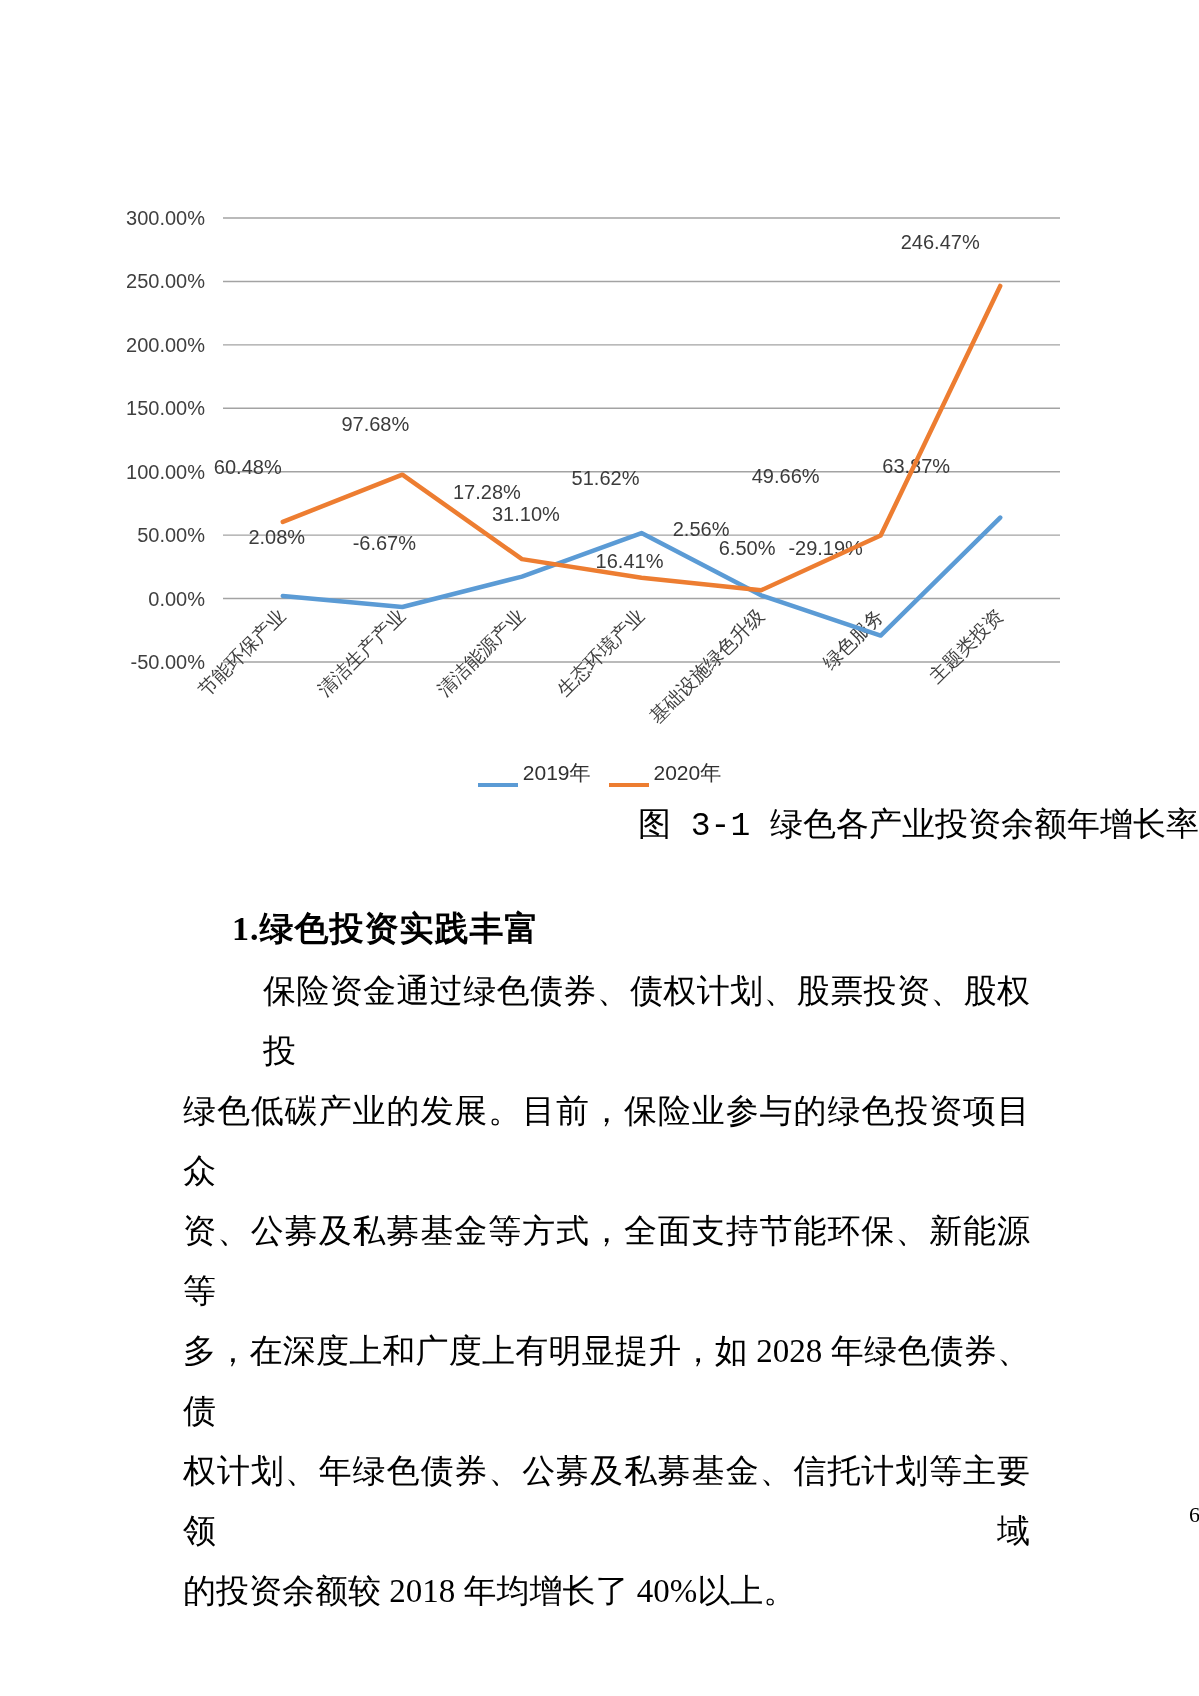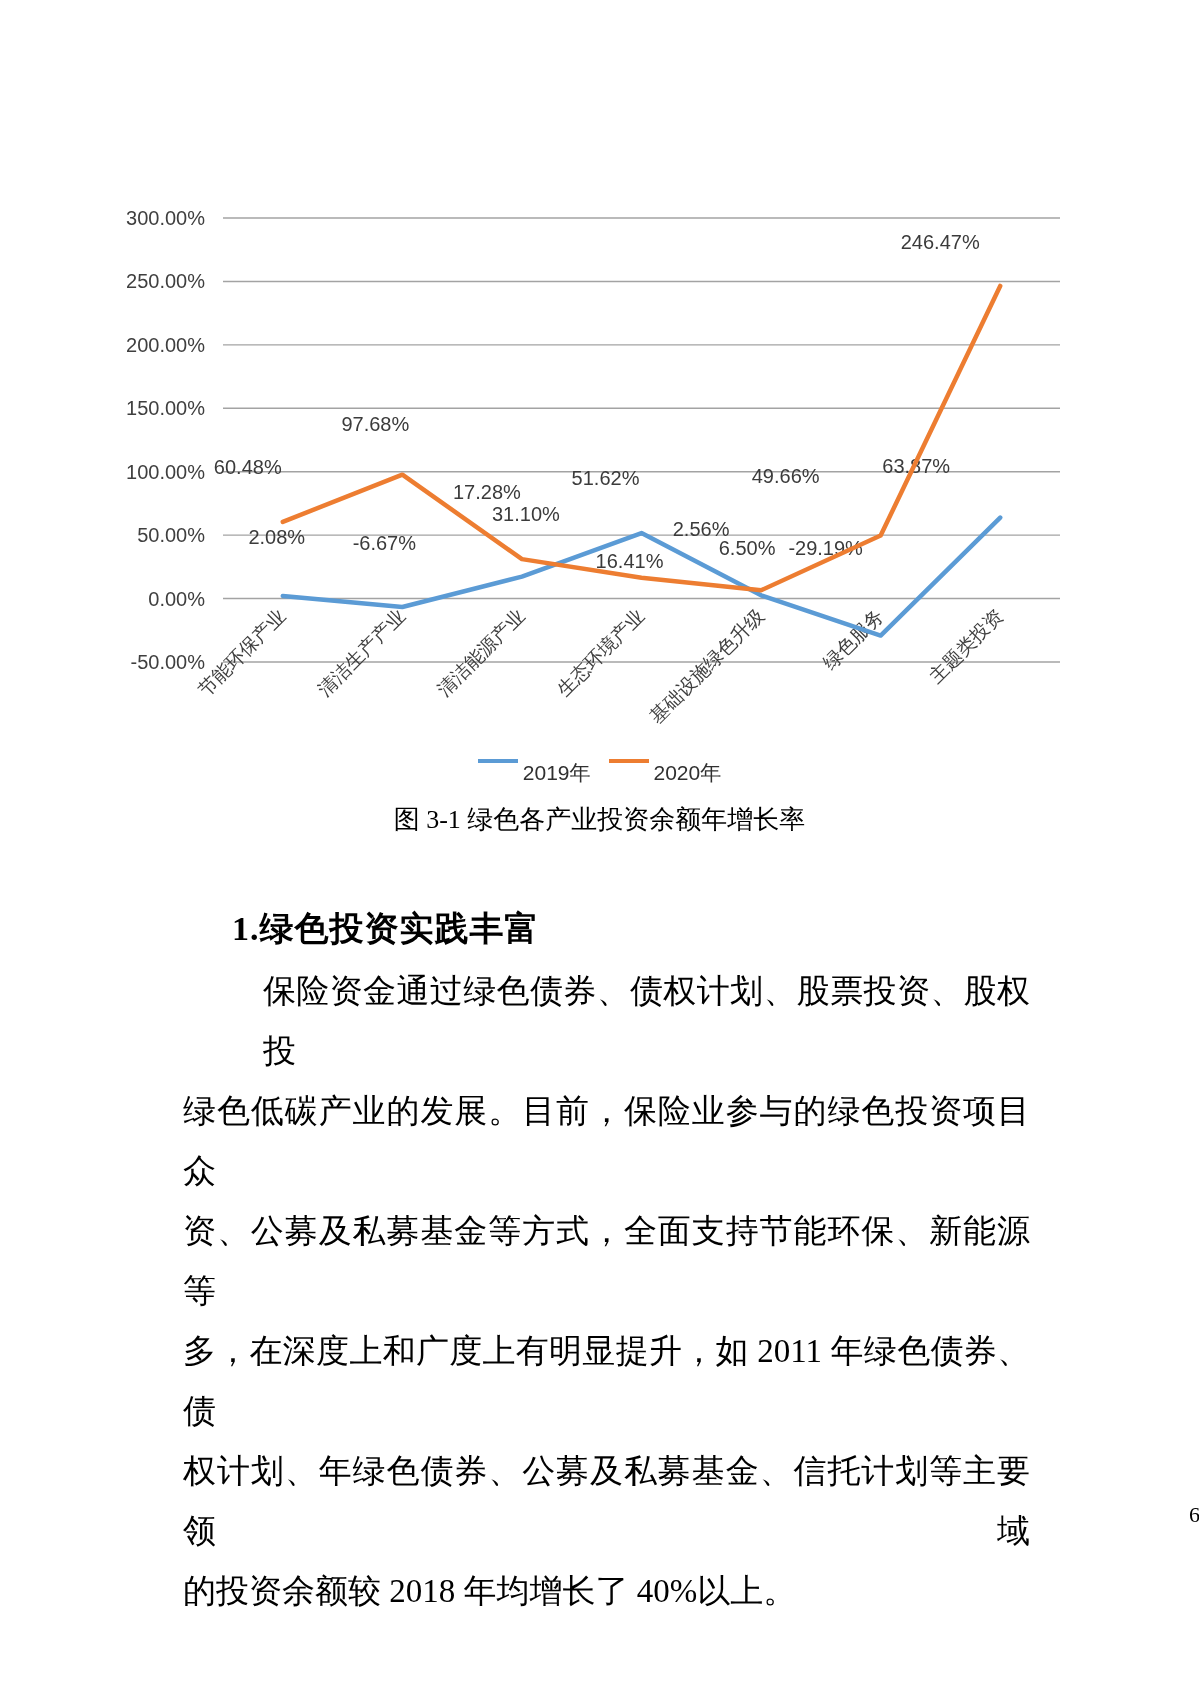--- a/index.html
+++ b/index.html
@@ -13,27 +13,27 @@
   }
   #chart-svg{position:absolute;left:0;top:0;}
   .axis-label{font-size:20px;fill:#3f3f3f;font-family:"Liberation Sans",sans-serif;}
   .cat-label{font-size:19px;fill:#3f3f3f;font-family:"Liberation Sans",sans-serif;}
   .data-label{font-size:20px;fill:#3b3b3b;font-family:"Liberation Sans",sans-serif;}
   .legend{
     position:absolute;top:759px;left:0;width:100%;
     display:flex;justify-content:center;align-items:center;gap:18px;
     font-size:21px;color:#303030;
   }
-  .legend-item{display:flex;align-items:flex-start;}
+  .legend-item{display:flex;align-items:flex-end;}
   .swatch{display:inline-block;width:40px;height:4px;margin-right:5px;}
   .caption{
     position:absolute;top:802px;left:0;width:100%;
-    text-align:center;
-    font-family:Liberation Serif, serif;
-    font-size:26px;color:#000;
+    text-align:right;
+    font-family:Liberation Mono, monospace;
+    font-size:33px;color:#000;
   }
   .heading{
     position:absolute;top:906px;left:232px;margin:0;
     font-family:"Liberation Serif","DejaVu Serif",serif;
     font-size:34px;font-weight:bold;color:#000;
     letter-spacing:1px;
   }
   .body-text{
     position:absolute;top:961px;left:170px;width:860px;
     font-family:"Liberation Serif","DejaVu Serif",serif;
@@ -108,20 +108,20 @@
   </div>
 
   <div class="caption">图 3-1 绿色各产业投资余额年增长率</div>
 
   <h2 class="heading">1.绿色投资实践丰富</h2>
 
   <div class="body-text">
       <div class="body-line first">保险资金通过绿色债券、债权计划、股票投资、股权投</div>
       <div class="body-line">绿色低碳产业的发展。目前，保险业参与的绿色投资项目众</div>
       <div class="body-line">资、公募及私募基金等方式，全面支持节能环保、新能源等</div>
-      <div class="body-line">多，在深度上和广度上有明显提升，如 2011 年绿色债券、债</div>
+      <div class="body-line">多，在深度上和广度上有明显提升，如 2028 年绿色债券、债</div>
       <div class="body-line">权计划、年绿色债券、公募及私募基金、信托计划等主要领域</div>
       <div class="body-line last">的投资余额较 2018 年均增长了 40%以上。</div>
     </div>
 
   <div class="page-number">65</div>
 
 </div>
 
 </body></html>

